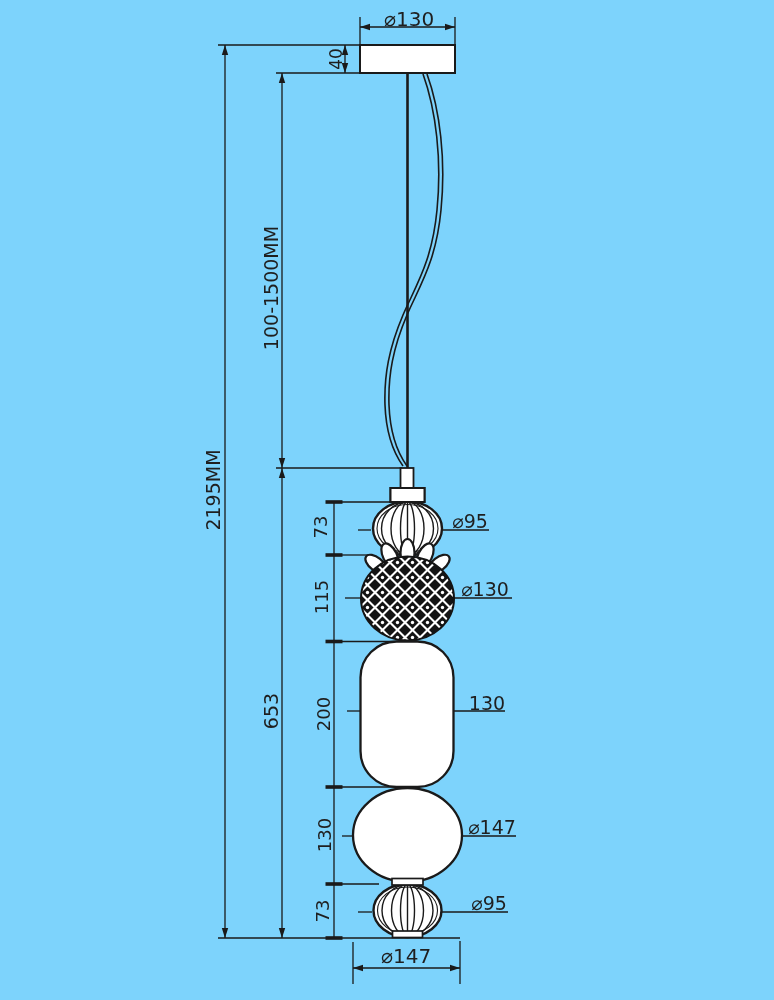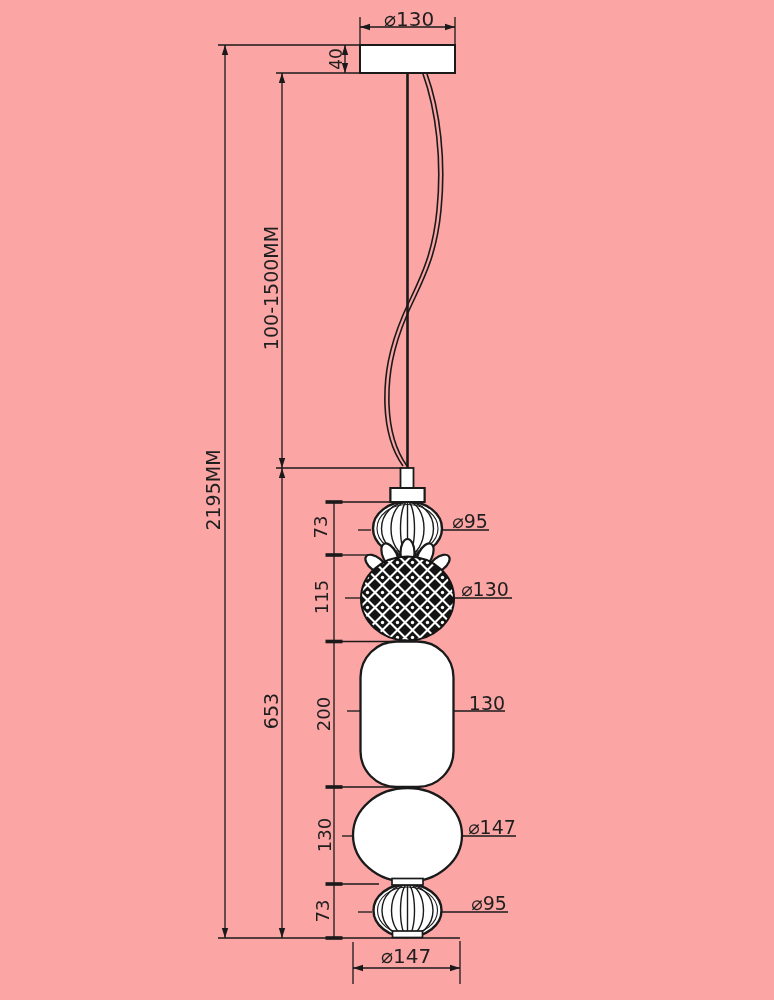--- a/index.html
+++ b/index.html
@@ -1,16 +1,16 @@
 <!DOCTYPE html>
 <html><head>
 <meta charset="utf-8">
 <style>
   html,body{margin:0;padding:0;background:#ffffff;}
-  .stage{position:relative;width:774px;height:1000px;background:#fca5a5;overflow:hidden;
+  .stage{position:relative;width:774px;height:1000px;background:#7dd3fc;overflow:hidden;
          font-family:"DejaVu Sans",sans-serif;}
   .stage svg{position:absolute;left:0;top:0;}
   .lbl{position:absolute;color:#1f1f1f;white-space:nowrap;line-height:1;
        font-family:"DejaVu Sans",sans-serif;}
   .ctr{transform:translate(-50%,-50%);}
   .rot{transform:translate(-50%,-50%) rotate(-90deg);}
   .s17{font-size:17px;}
   .s18{font-size:18px;}
   .s19{font-size:19px;}
   .s20{font-size:20px;}

